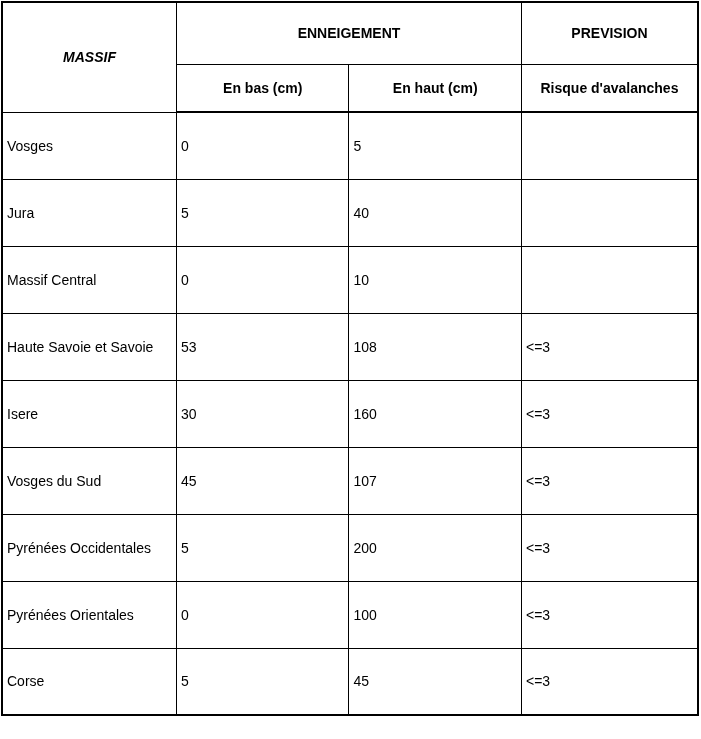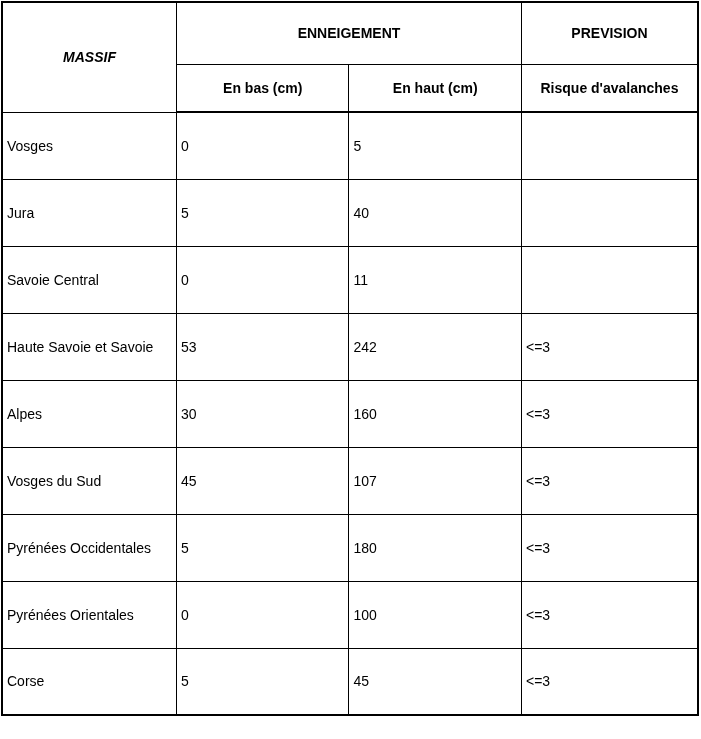--- a/index.html
+++ b/index.html
@@ -78,47 +78,47 @@
         <td class="num-cell">5</td>
         <td class="risk-cell"></td>
       </tr>
       <tr class="body-row">
         <td>Jura</td>
         <td class="num-cell">5</td>
         <td class="num-cell">40</td>
         <td class="risk-cell"></td>
       </tr>
       <tr class="body-row">
-        <td>Savoie Central</td>
+        <td>Massif Central</td>
         <td class="num-cell">0</td>
-        <td class="num-cell">11</td>
+        <td class="num-cell">10</td>
         <td class="risk-cell"></td>
       </tr>
       <tr class="body-row">
         <td>Haute Savoie et Savoie</td>
         <td class="num-cell">53</td>
-        <td class="num-cell">242</td>
+        <td class="num-cell">108</td>
         <td class="risk-cell">&lt;=3</td>
       </tr>
       <tr class="body-row">
-        <td>Alpes</td>
+        <td>Isere</td>
         <td class="num-cell">30</td>
         <td class="num-cell">160</td>
         <td class="risk-cell">&lt;=3</td>
       </tr>
       <tr class="body-row">
         <td>Vosges du Sud</td>
         <td class="num-cell">45</td>
         <td class="num-cell">107</td>
         <td class="risk-cell">&lt;=3</td>
       </tr>
       <tr class="body-row">
         <td>Pyrénées Occidentales</td>
         <td class="num-cell">5</td>
-        <td class="num-cell">180</td>
+        <td class="num-cell">200</td>
         <td class="risk-cell">&lt;=3</td>
       </tr>
       <tr class="body-row">
         <td>Pyrénées Orientales</td>
         <td class="num-cell">0</td>
         <td class="num-cell">100</td>
         <td class="risk-cell">&lt;=3</td>
       </tr>
       <tr class="body-row">
         <td>Corse</td>

